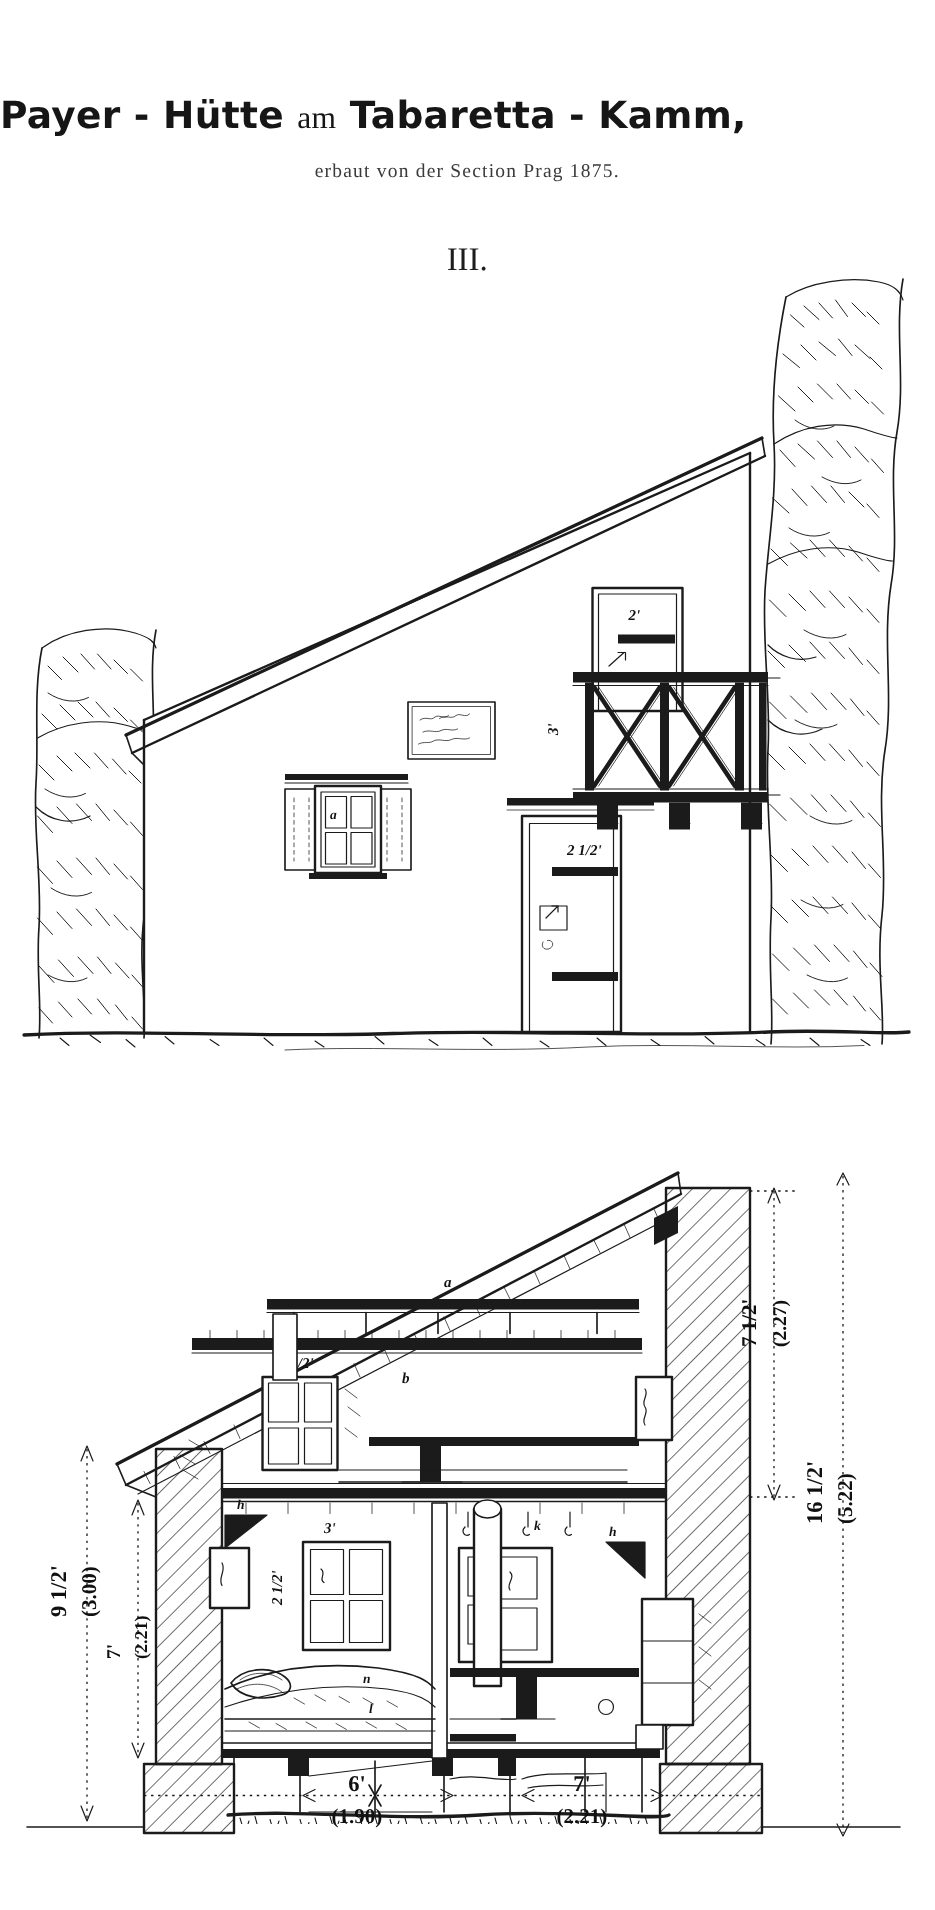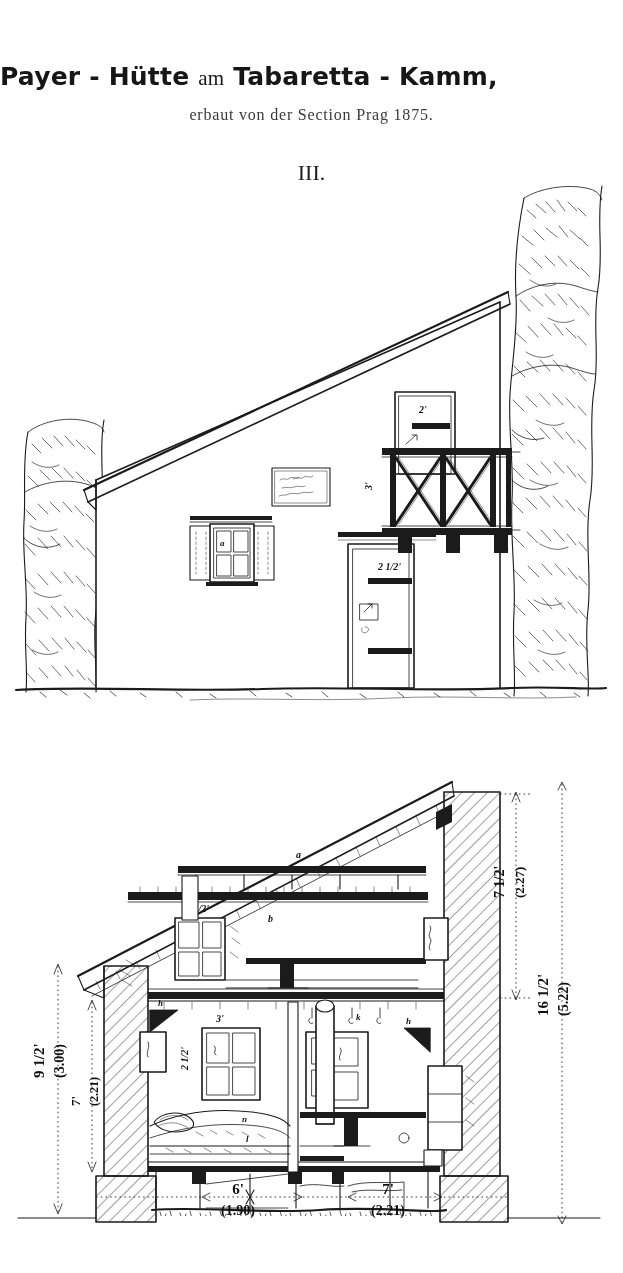--- a/index.html
+++ b/index.html
@@ -7,21 +7,21 @@
        font-family:"Liberation Serif",serif;color:#1a1a1a;}
 
   .plate{position:absolute;inset:0;}
 
   
   .title-main{position:absolute;top:62px;left:0;width:623px;
     font-family:"DejaVu Sans",sans-serif;font-weight:bold;font-size:25px;
     letter-spacing:.2px;color:#161616;white-space:nowrap;}
   .title-main .lt{font-family:"Liberation Serif",serif;font-weight:normal;font-size:21px;}
   .title-sub{position:absolute;top:106px;left:0;width:623px;text-align:center;
-    font-family:"Liberation Serif",serif;font-size:16px;color:#3a3a3a;
+    font-family:"Liberation Serif",serif;font-size:13px;color:#3a3a3a;
     letter-spacing:.8px;}
   .fig-num{position:absolute;left:0;width:623px;text-align:center;
     font-family:"Liberation Serif",serif;font-size:22px;color:#1d1d1d;}
   #fig3-num{top:160px;}
   #fig4-num{top:733px;}
 
   
   svg{position:absolute;display:block;}
   #fig3-svg{left:0;top:180px;}
   #fig4-svg{left:0;top:770px;}

